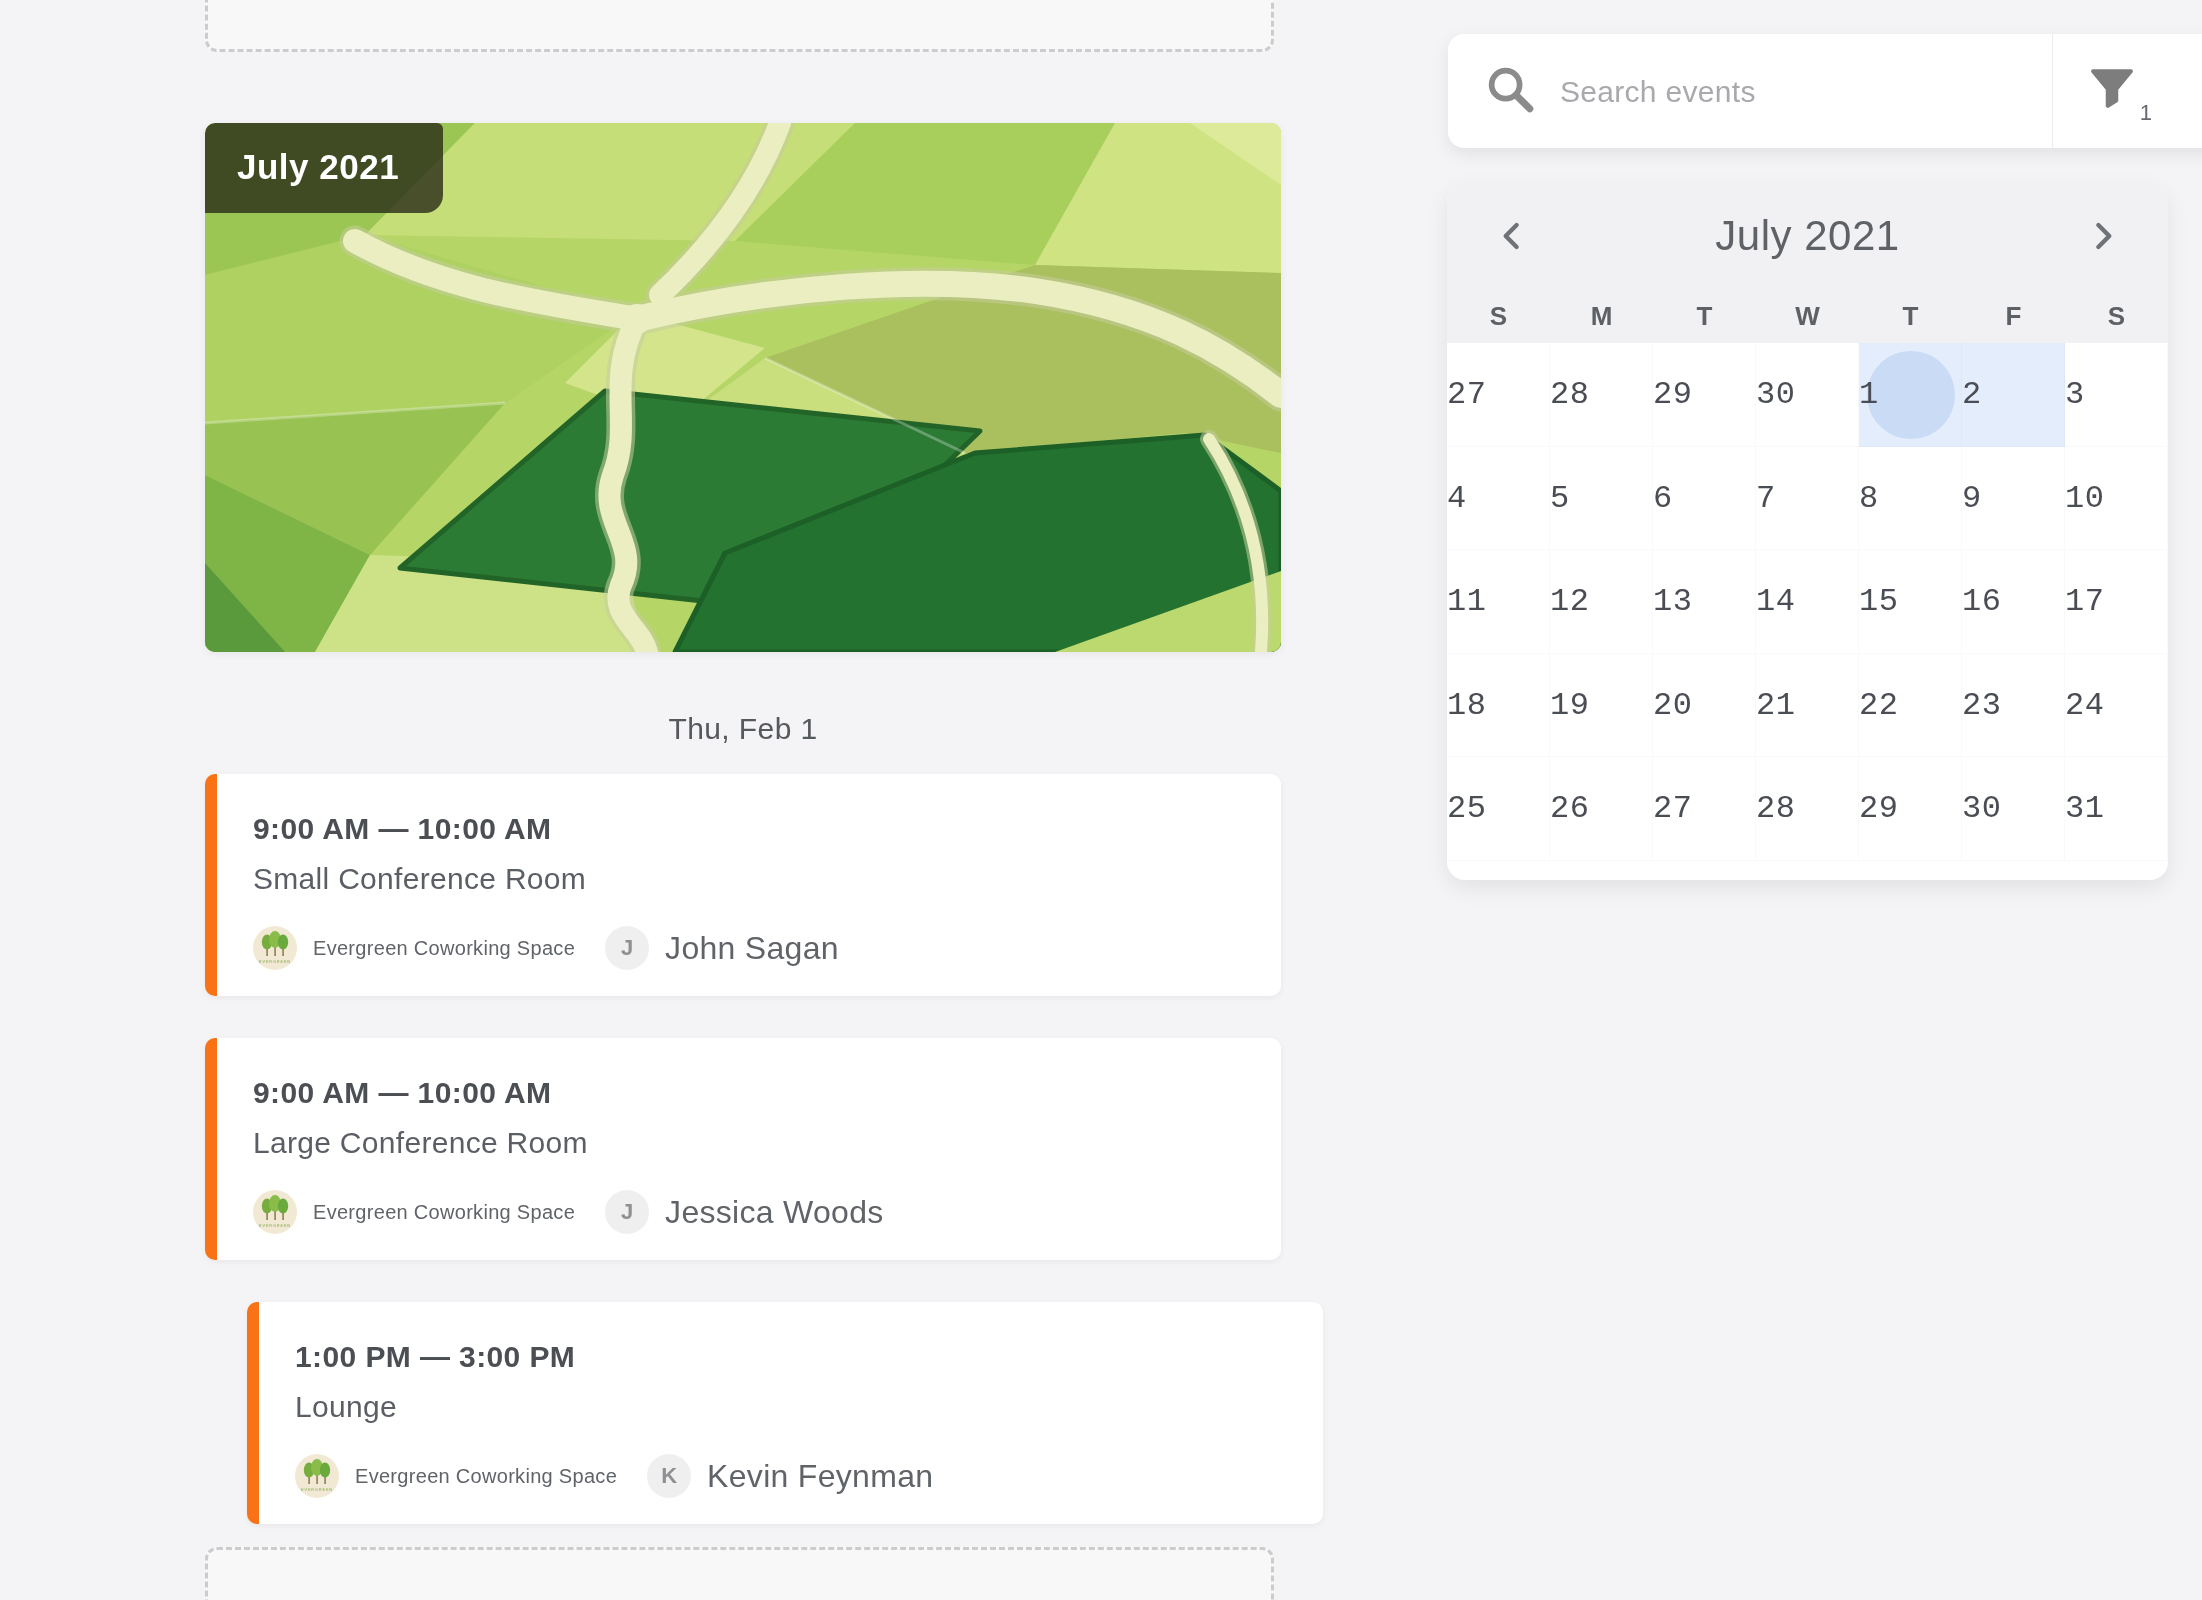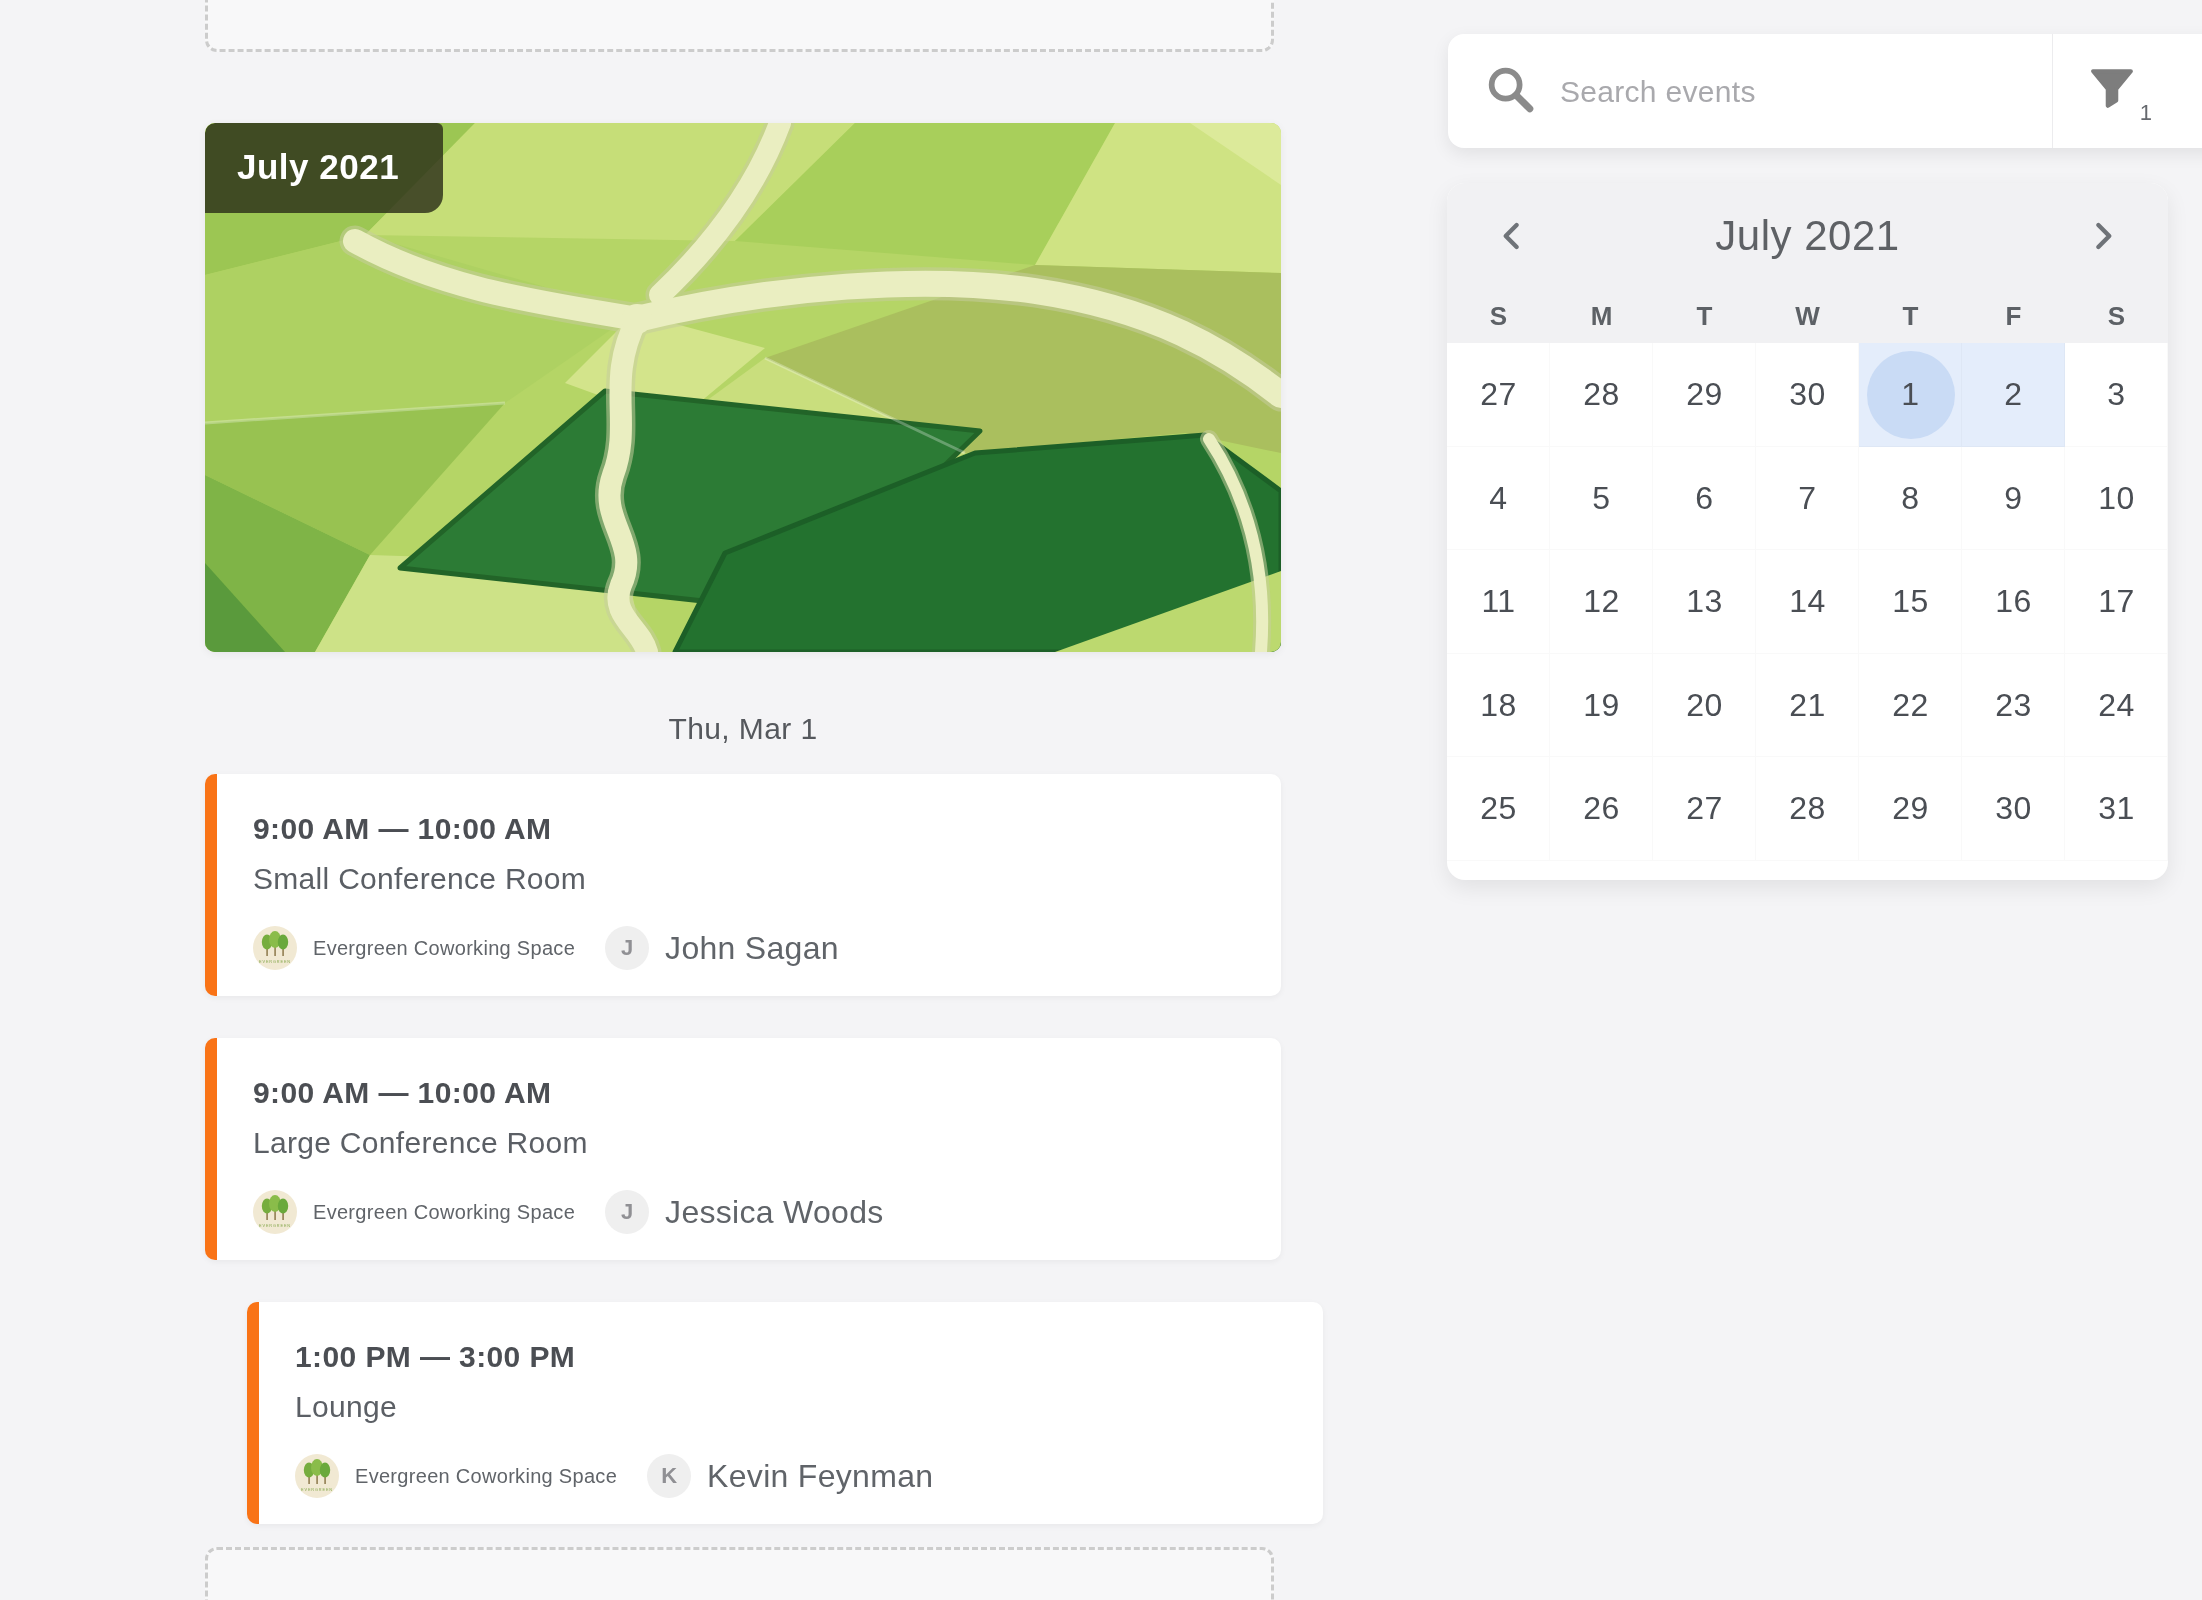--- a/index.html
+++ b/index.html
@@ -40,21 +40,21 @@
 
   .calendar-card{position:absolute;left:1447px;top:183px;width:721px;height:697px;background:#fff;border-radius:18px;box-shadow:0 8px 22px rgba(0,0,0,.08);overflow:hidden;}
   .cal-header{height:160px;background:#f1f1f3;}
   .cal-title-row{height:106px;display:flex;align-items:center;justify-content:space-between;padding:0 44px;box-sizing:border-box;}
   .cal-title{font-size:42px;font-weight:500;color:#5e6165;letter-spacing:.5px;}
   .cal-nav{width:44px;height:44px;display:flex;align-items:center;justify-content:center;cursor:pointer;}
   .cal-nav svg{width:34px;height:34px;}
   .weekday-row{height:54px;display:grid;grid-template-columns:repeat(7,1fr);align-items:center;}
   .weekday{text-align:center;font-size:26px;font-weight:700;color:#5d6166;}
   .day-grid{display:grid;grid-template-columns:repeat(7,1fr);grid-template-rows:repeat(5,103.5px);}
-  .day-cell{position:relative;display:flex;align-items:center;justify-content:center;box-shadow:inset -1px -1px 0 rgba(0,0,0,.025);cursor:pointer;}
+  .day-cell{position:relative;display:flex;align-items:center;justify-content:flex-start;box-shadow:inset -1px -1px 0 rgba(0,0,0,.025);cursor:pointer;font-family:Liberation Mono, monospace;}
   .day-cell span{position:relative;font-size:32px;color:#4a4e54;letter-spacing:.5px;}
   .day-cell.in-range{background:#e4edfb;}
   .day-cell.selected::before{content:"";position:absolute;left:50%;top:50%;width:88px;height:88px;margin:-44px 0 0 -44px;border-radius:50%;background:#c9dbf5;}
 </style>
 </head>
 <body>
 
 <div class="page">
 
   <div class="placeholder top"></div>
@@ -101,21 +101,21 @@
       </g>
       <circle cx="432" cy="196" r="15" fill="#eaeec1"></circle>
       <g stroke="#ffffff" opacity=".28" stroke-width="3">
         <path d="M 0,300 L 300,280"></path>
           <path d="M 560,235 L 760,330"></path>
       </g>
     </svg>
     <div class="banner-label">July 2021</div>
   </div>
 
-  <div class="date-header">Thu, Mar 1</div>
+  <div class="date-header">Thu, Feb 1</div>
 
   <div class="events" id="events-list">
       <div class="event-card">
     <div class="event-time">9:00 AM — 10:00 AM</div>
     <div class="event-location">Small Conference Room</div>
     <div class="badge-row">
       <svg class="org-logo" viewBox="0 0 44 44">
         <circle cx="22" cy="22" r="22" fill="#f1e9d3"></circle>
         <rect x="13.2" y="20" width="1.8" height="10" fill="#9c8a60"></rect>
         <rect x="21.2" y="19" width="1.8" height="11" fill="#9c8a60"></rect>

